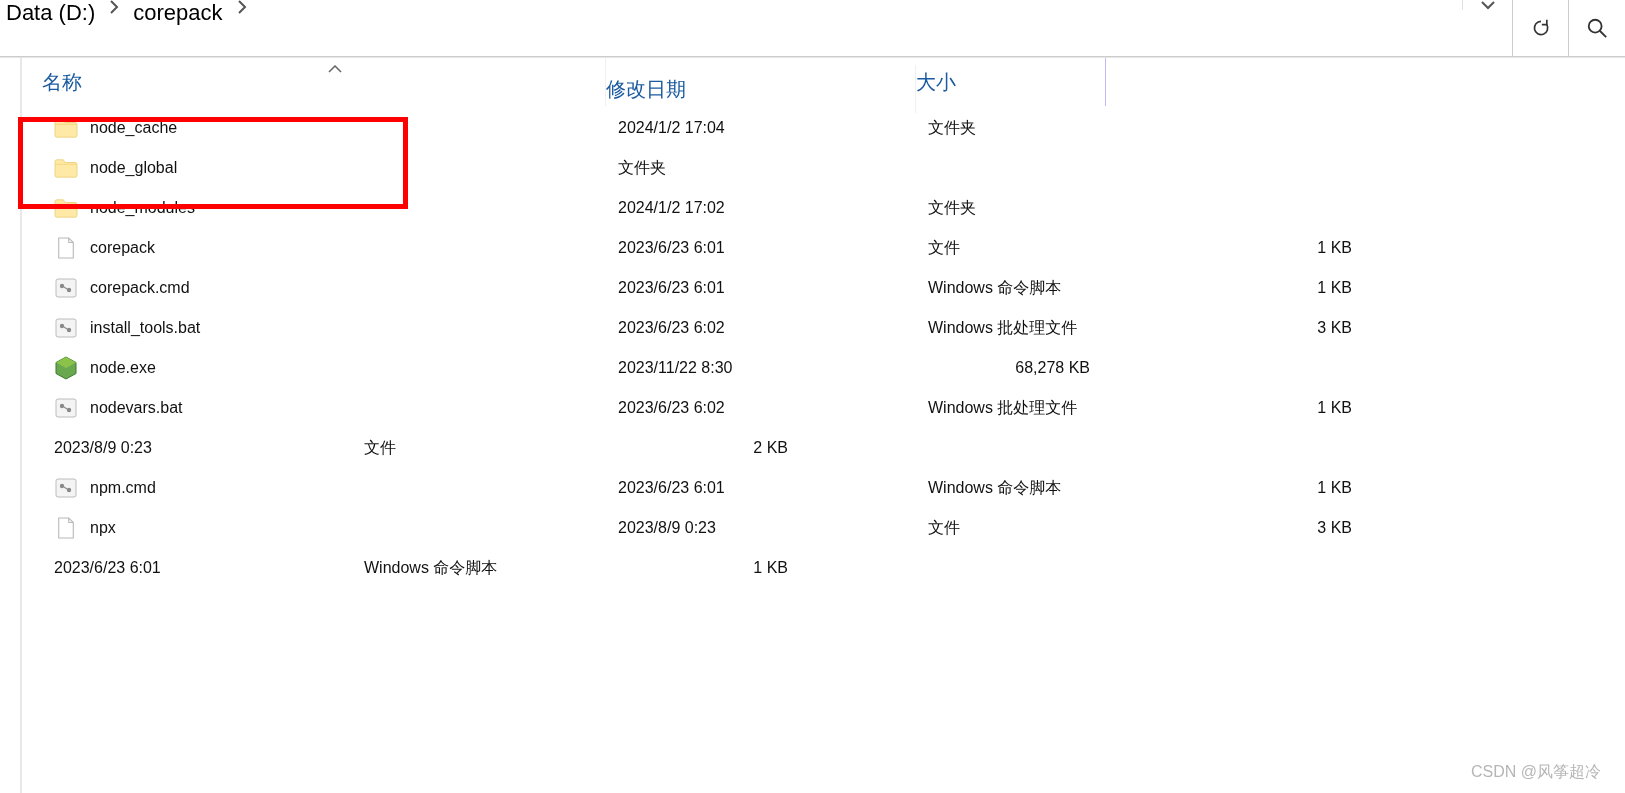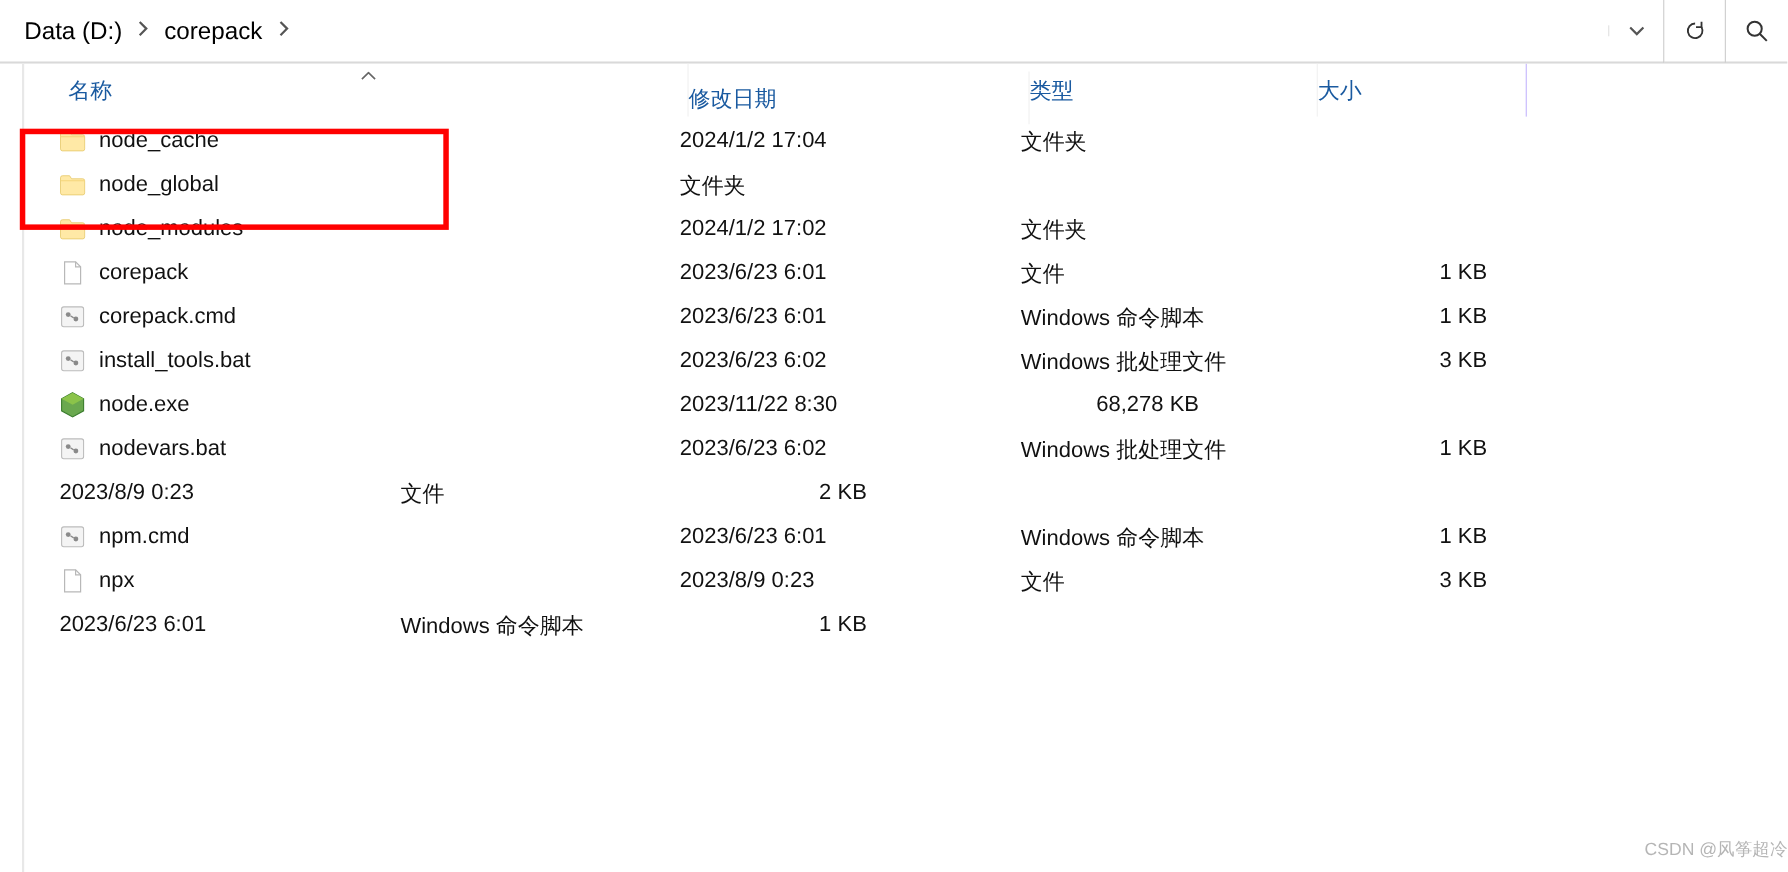--- a/index.html
+++ b/index.html
@@ -16,22 +16,22 @@
   
   .addressbar {
     display: flex;
     align-items: stretch;
     height: 58px;
     border-bottom: 1px solid #e5e5e5;
   }
   .breadcrumb {
     flex: 1;
     display: flex;
-    align-items: center;
-    padding-left: 16px;
+    align-items: flex-start;
+    padding-left: 0;
     border: 1px solid #cccccc;
     border-top: none;
     border-left: none;
     font-size: 22px;
   }
   .bc-seg {
     padding: 0 6px;
     white-space: nowrap;
   }
   .bc-chevron {
@@ -74,41 +74,41 @@
     left: 306px;
     font-size: 12px;
     color: #666;
   }
   .headers {
     display: flex;
     align-items: center;
     height: 48px;
     font-size: 20px;
     color: #1a5aa0;
-    padding-left: 40px;
+    padding-left: 20px;
   }
   .col-name   { width: 564px; }
   .col-date   { width: 310px; margin-top: 14px; }
   .col-type   { width: 262px; }
   .col-size   { width: 190px; text-align: left; }
   .headers > div {
     border-right: 1px solid #f0f0f0;
     height: 100%;
     display: flex;
     align-items: center;
   }
   .headers .col-size { border-right: 1px solid #c4b5fd; }
 
   .rows { padding-top: 2px; }
   .row {
     display: flex;
     align-items: center;
     height: 40px;
     padding-left: 32px;
-    font-size: 20px;
+    font-size: 16px;
     color: #111;
   }
   .row .cell-name {
     width: 564px;
     display: flex;
     align-items: center;
     gap: 12px;
   }
   .row .cell-date { width: 310px; }
   .row .cell-type { width: 262px; }
@@ -127,21 +127,21 @@
     left: 18px;
     top: 117px;
     width: 390px;
     height: 92px;
     border: 5px solid #ff0000;
     pointer-events: none;
   }
 
   .watermark {
     position: absolute;
-    right: 0;
+    right: 24px;
     bottom: 10px;
     font-size: 16px;
     color: rgba(120,120,120,0.55);
   }
 </style>
 </head>
 <body>
 
 <div class="addressbar">
   <div class="breadcrumb">
@@ -180,21 +180,20 @@
 
 <div class="content">
   <div class="sort-caret">
     <svg width="14" height="8" viewBox="0 0 14 8">
         <path d="M1 7 L7 1 L13 7" fill="none" stroke="#666" stroke-width="1.5"></path>
       </svg>
   </div>
   <div class="headers">
     <div class="col-name">名称</div>
     <div class="col-date">修改日期</div>
-    <div class="col-type">类型</div>
     <div class="col-size">大小</div>
   </div>
 
   <div class="rows" id="rows">
       <div class="row">
         <div class="cell-name">
           <span class="ico ico-folder">
             <svg viewBox="0 0 26 24">
               <use href="#svg-folder"></use>
             </svg>

